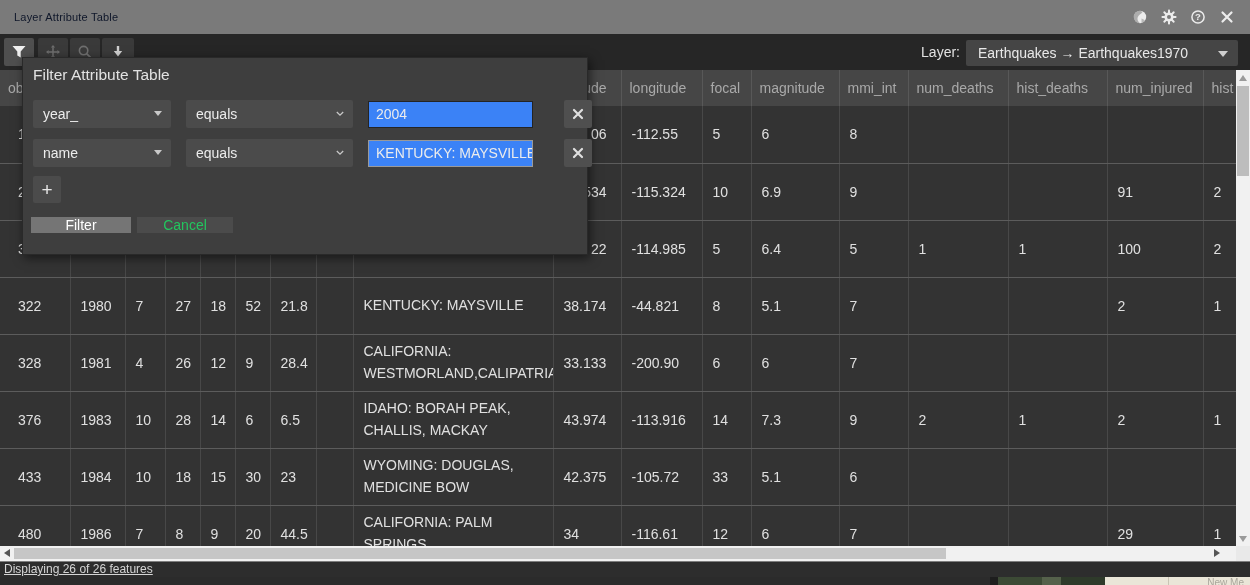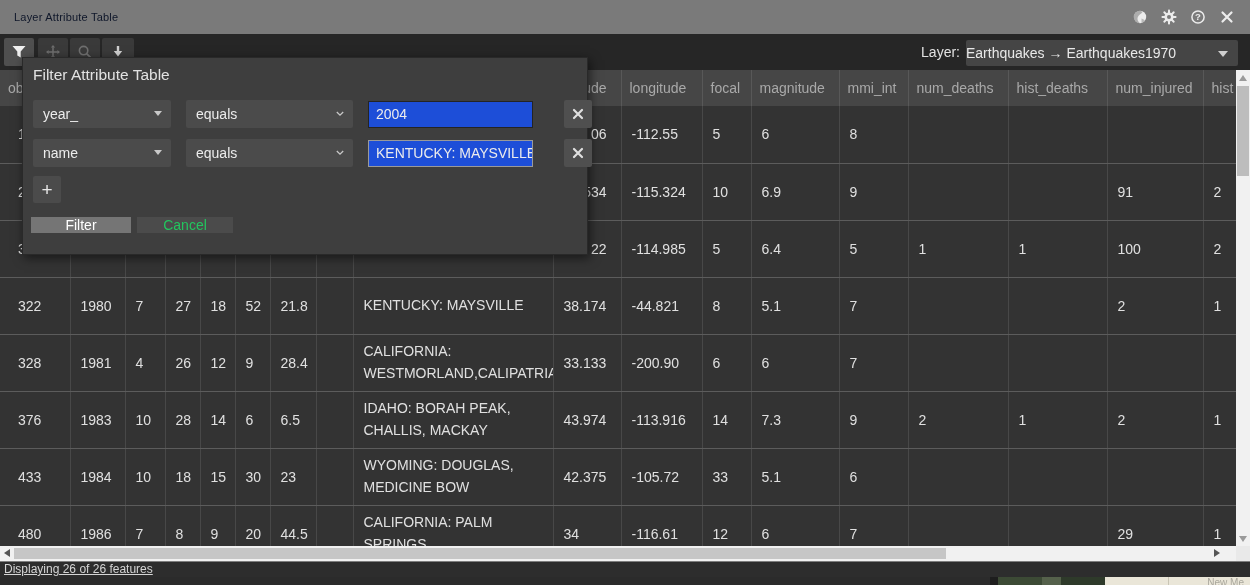--- a/index.html
+++ b/index.html
@@ -14,21 +14,21 @@
   .tb-icons { margin-left:auto; display:flex; align-items:center; gap:11px; padding-right:4px; }
   .tb-icons .icbtn { width:18px; height:18px; display:flex; align-items:center; justify-content:center; cursor:pointer; }
 
   
   .toolbar { position:absolute; left:0; top:34px; width:1250px; height:36px; background:#262626; }
   .tool-btn { position:absolute; top:4px; width:30px; height:28px; background:#3a3a3a; border-radius:2px;
     display:flex; align-items:center; justify-content:center; }
   .tool-btn.active { background:#4f4f4f; }
   .layer-label { position:absolute; right:290px; top:10px; color:#e2e2e2; font-size:14px; }
   .layer-select { position:absolute; right:12px; top:6px; width:272px; height:26px; background:#454545;
-    border-radius:2px; display:flex; align-items:center; padding:0 26px 0 0; }
+    border-radius:2px; display:flex; align-items:center; padding:0 26px 0 12px; }
   .layer-select span { color:#e8e8e8; font-size:14px; white-space:nowrap; }
   .tri-down { position:absolute; right:10px; top:11px; width:0; height:0;
     border-left:5px solid transparent; border-right:5px solid transparent; border-top:6px solid #cfcfcf; }
 
   
   .table-wrap { position:absolute; left:0; top:70px; width:1236px; height:476px; overflow:hidden; background:#333; }
   table { border-collapse:collapse; table-layout:fixed; width:1236px; }
   th { height:36px; background:#464646; color:#a9a9a9; font-weight:400; font-size:14px; text-align:left;
     padding:0 4px 0 8px; border-right:1px solid #585858; overflow:hidden; white-space:nowrap; }
   td { height:57px; color:#e0e0e0; font-size:14px; padding:0 4px 0 10px; border-right:1px solid #484848;
@@ -70,21 +70,21 @@
   .d-title { position:absolute; left:10px; top:8px; color:#e2e2e2; font-size:15.5px; }
   .frow { position:absolute; left:10px; height:28px; display:flex; align-items:center; }
   .frow.r1 { top:42px; } .frow.r2 { top:81px; }
   .fselect { position:relative; height:28px; background:#4b4b4b; border-radius:2px;
     display:flex; align-items:center; padding:0 24px 0 10px; color:#ececec; font-size:14px; }
   .fselect.field { width:138px; margin-right:15px; }
   .fselect.op { width:167px; margin-right:15px; }
   .fselect .tri { position:absolute; right:9px; top:11px; width:0; height:0;
     border-left:4.5px solid transparent; border-right:4.5px solid transparent; border-top:5.5px solid #c9c9c9; }
   .fselect .chev { position:absolute; right:9px; top:10px; width:8px; height:8px; }
-  .finput { width:165px; height:27px; margin-right:31px; background:#1d4ed8; border:1px solid #242424;
+  .finput { width:165px; height:27px; margin-right:31px; background:#3b82f6; border:1px solid #242424;
     color:#ececec; font-size:14px; display:flex; align-items:center; padding:0 7px; overflow:hidden; white-space:nowrap; }
   .finput.focused { border:1px solid #9a9a9a; }
   .caret { display:inline-block; width:1px; height:16px; background:#e6e6e6; margin-left:1px; }
   .fx { width:28px; height:28px; background:#4f4f4f; border:none; border-radius:2px;
     display:flex; align-items:center; justify-content:center; cursor:pointer; }
   .plus-btn { position:absolute; left:10px; top:118px; width:28px; height:27px; background:#4b4b4b;
     border:none; border-radius:2px; color:#e6e6e6; font-size:19px; line-height:1; cursor:pointer; }
   .d-btn { position:absolute; top:159px; height:16px; border:none; border-radius:0; font-size:14px;
     font-family:"Liberation Sans",sans-serif; cursor:pointer; }
   .d-btn.filter { left:8px; width:100px; background:#757575; color:#fff; }

